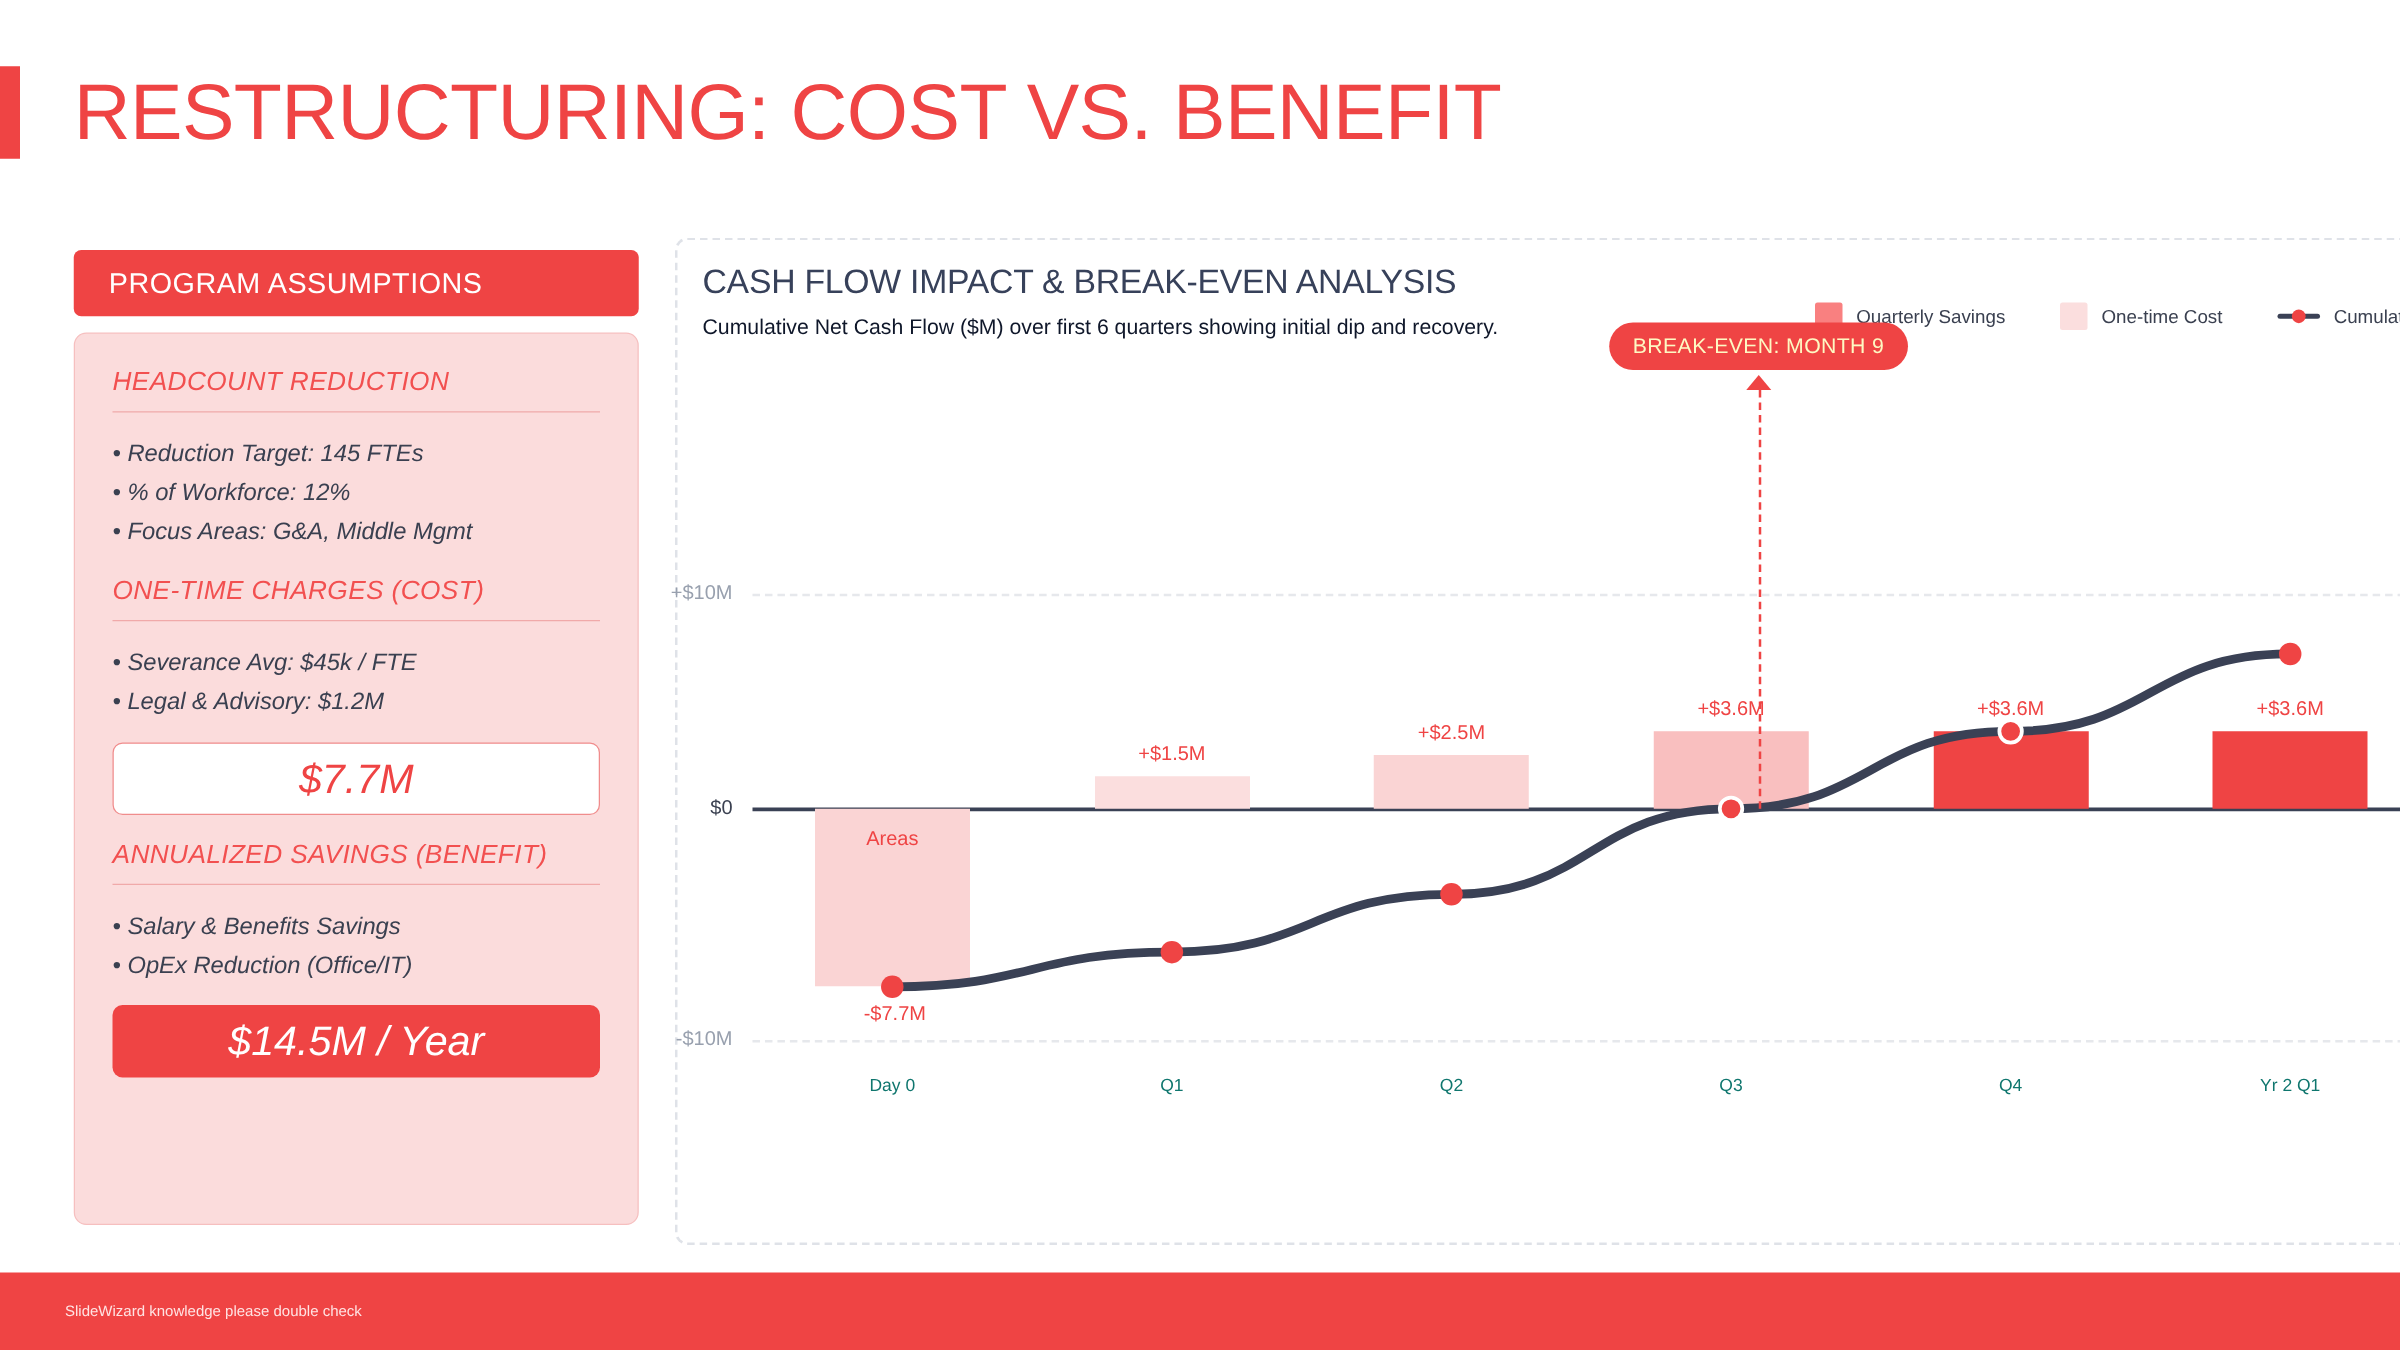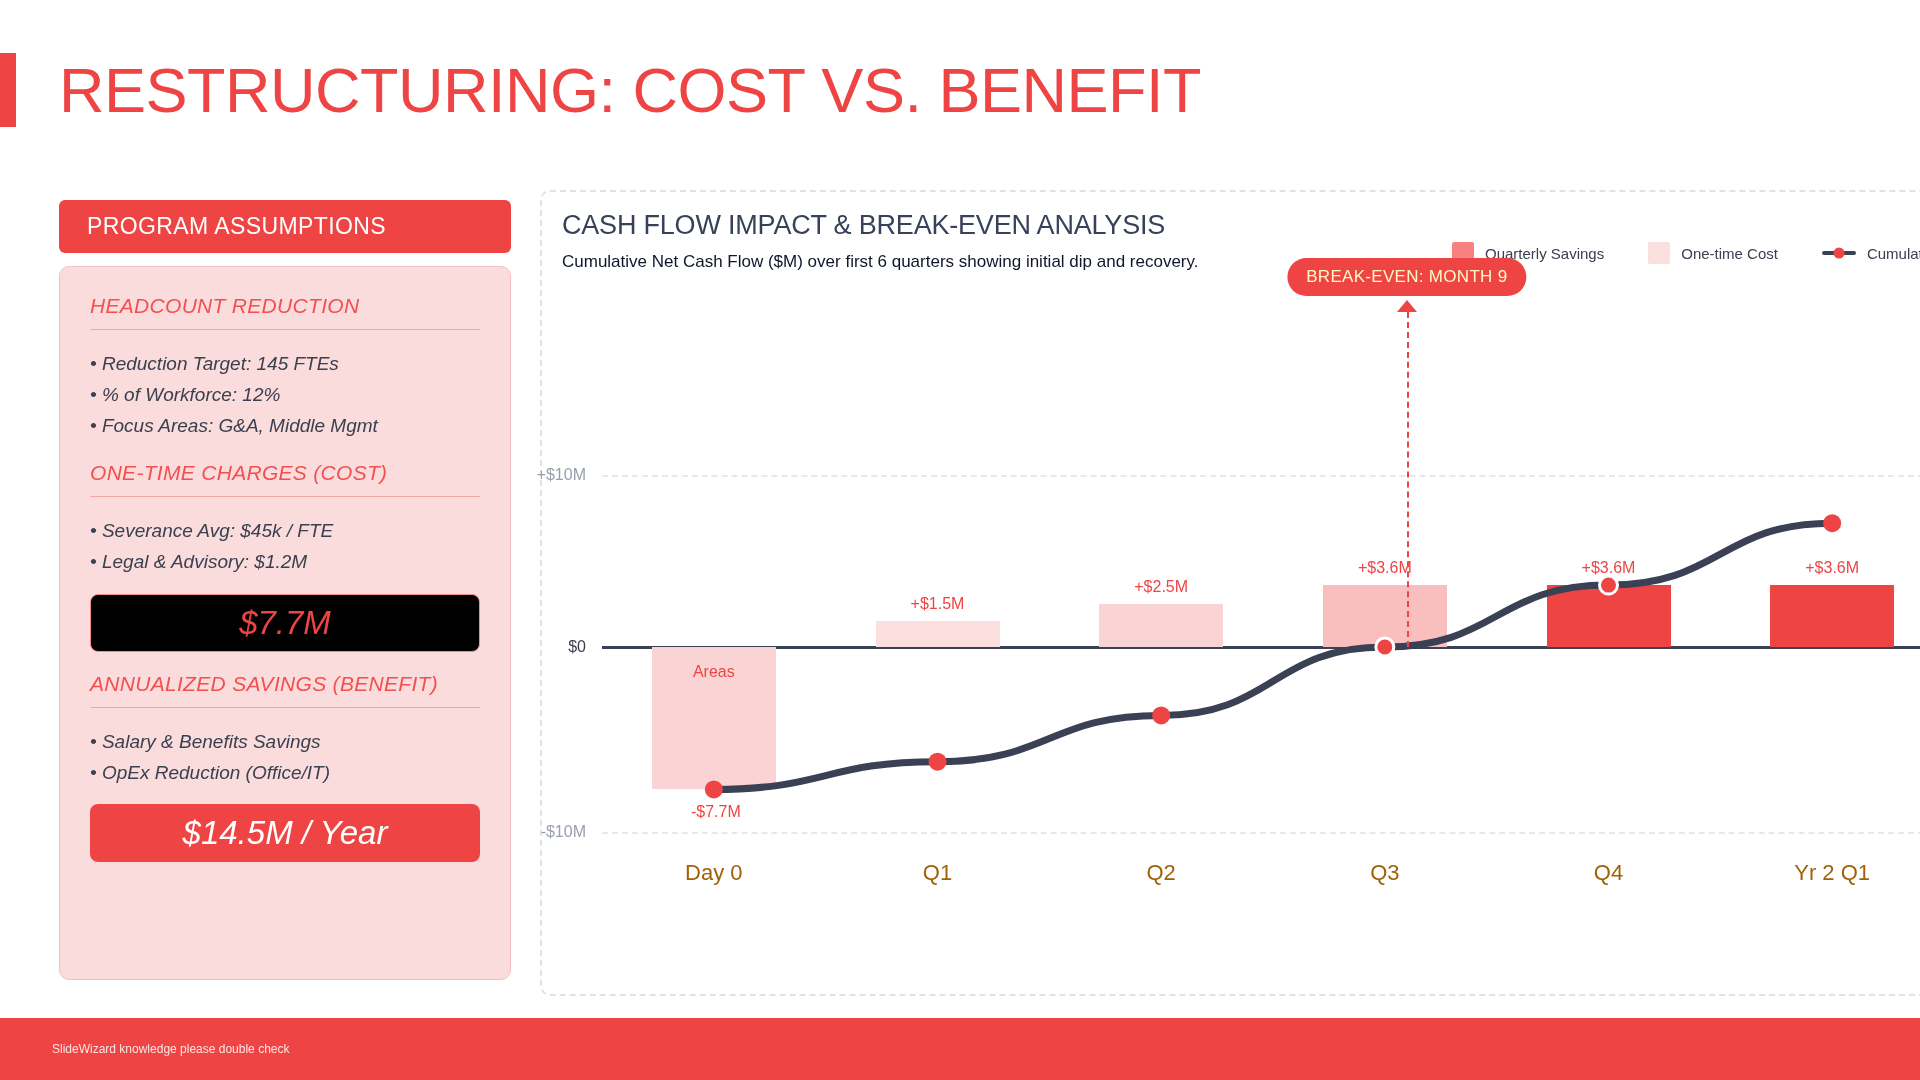--- a/index.html
+++ b/index.html
@@ -32,21 +32,21 @@
   }
   .sec-title {
     color:#F25050; font-size:21px; letter-spacing:0.3px;
     padding-bottom:11px;
   }
   .sec-rule { height:1px; background:#F0A9A9; margin-bottom:19px; }
   .bullet { color:#3A4050; font-size:19px; line-height:1.62; }
   .sec-gap { height:20px; }
 
   .kpi-outline {
-    margin-top:16px; background:#000000; border:1.5px solid #F08C8C; border-radius:8px;
+    margin-top:16px; background:#ffffff; border:1.5px solid #F08C8C; border-radius:8px;
     height:58px; display:flex; align-items:center; justify-content:center;
     color:#EF4444; font-size:33px;
   }
   .kpi-solid {
     margin-top:16px; background:#EF4444; border-radius:8px;
     height:58px; display:flex; align-items:center; justify-content:center;
     color:#fff; font-size:33px;
   }
 
   
@@ -74,21 +74,21 @@
   .ylab.zero { color:#3A4050; }
   .grid { position:absolute; height:0; border-top:2px dashed #E6E8EC; }
   .zeroline { position:absolute; height:3px; background:#3A4155; }
 
   .bar { position:absolute; }
   .bar-lbl {
     position:absolute; font-size:16px; color:#EF4444; text-align:center;
     transform:translateX(-50%); white-space:nowrap;
   }
   .xlab {
-    position:absolute; font-size:22px; color:#a16207; text-align:left;
+    position:absolute; font-size:14px; color:#0f766e; text-align:left;
     transform:translateX(-50%); white-space:nowrap;
   }
 
   #badge {
     position:absolute; background:#EF4444; color:#fef9c3; border-radius:22px;
     padding:9px 19px; font-size:17px; letter-spacing:0.3px; white-space:nowrap;
     transform:translateX(-50%);
   }
   #badge-arrow {
     position:absolute; width:0; height:0; transform:translateX(-50%);

